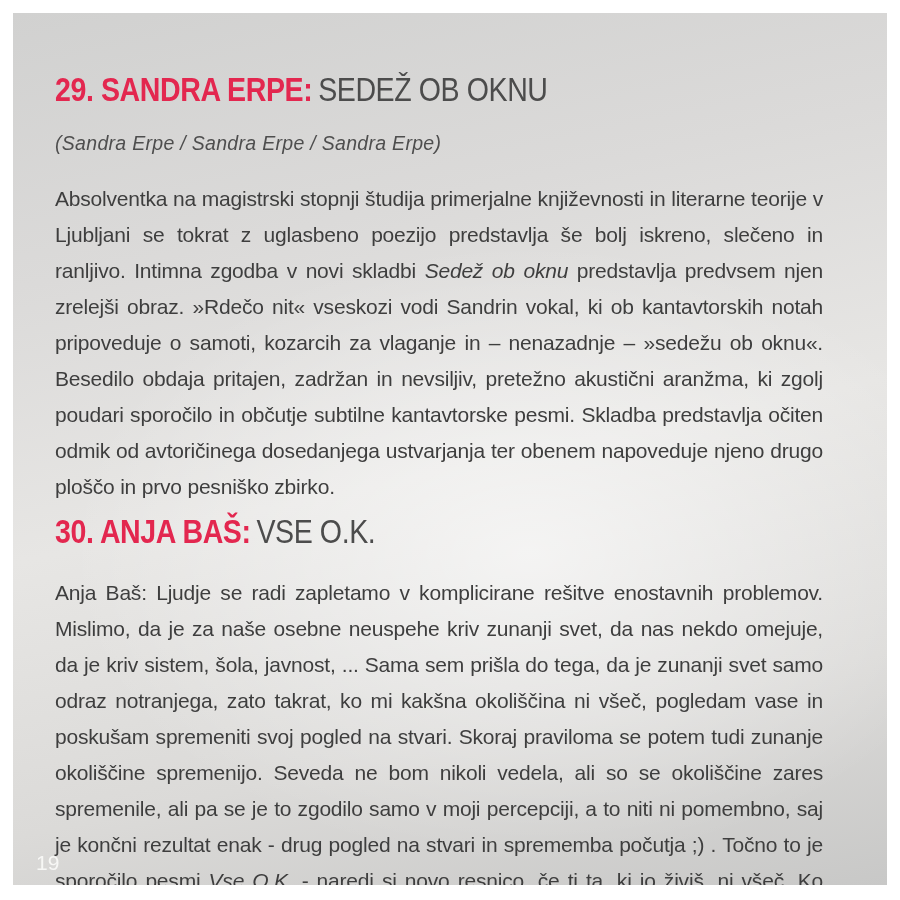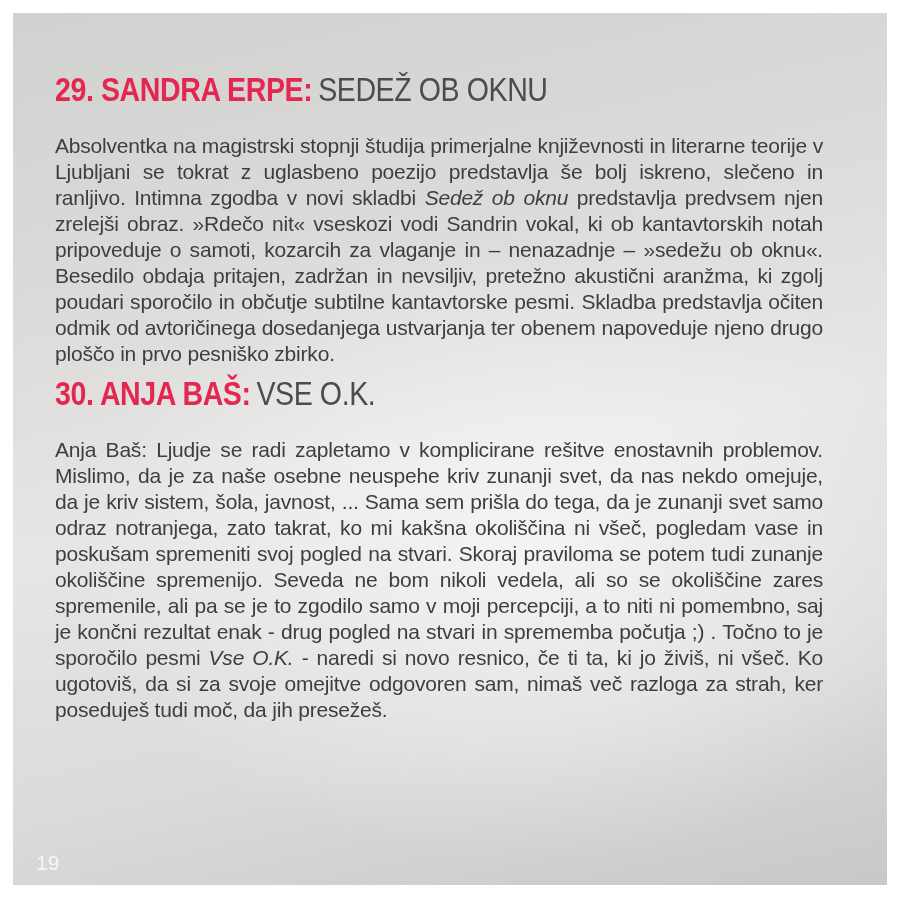--- a/index.html
+++ b/index.html
@@ -53,21 +53,21 @@
     margin: 24px 0 0 0;
     font-style: italic;
     font-size: 19.5px;
     line-height: 24px;
     color: #4e4e4e;
     letter-spacing: 0.3px;
   }
   .body-text {
     margin: 26px 0 0 0;
     font-size: 21px;
-    line-height: 26px;
+    line-height: 36px;
     color: #3e3e3e;
     text-align: justify;
     letter-spacing: -0.2px;
   }
   .body-text em {
     font-style: italic;
   }
   section.entry + section.entry {
     margin-top: 8px;
   }
@@ -83,20 +83,21 @@
 <body>
 
 <div class="canvas">
   <div class="page">
     <div class="content">
 
       <section class="entry">
         <h2 class="heading">
           <span class="red-part">29. SANDRA ERPE:</span><span class="gray-part">SEDEŽ OB OKNU</span>
         </h2>
+        <p class="credits">(Sandra Erpe / Sandra Erpe / Sandra Erpe)</p>
         <p class="body-text"><span>Absolventka na magistrski stopnji študija primerjalne književnosti in literarne teorije v Ljubljani se tokrat z uglasbeno poezijo predstavlja še bolj iskreno, slečeno in ranljivo. Intimna zgodba v novi skladbi </span><em>Sedež ob oknu</em><span> predstavlja predvsem njen zrelejši obraz. »Rdečo nit« vseskozi vodi Sandrin vokal, ki ob kantavtorskih notah pripoveduje o samoti, kozarcih za vlaganje in – nenazadnje – »sedežu ob oknu«. Besedilo obdaja pritajen, zadržan in nevsiljiv, pretežno akustični aranžma, ki zgolj poudari sporočilo in občutje subtilne kantavtorske pesmi. Skladba predstavlja očiten odmik od avtoričinega dosedanjega ustvarjanja ter obenem napoveduje njeno drugo ploščo in prvo pesniško zbirko.</span></p>
       </section>
 
       <section class="entry">
         <h2 class="heading">
           <span class="red-part">30. ANJA BAŠ:</span><span class="gray-part">VSE O.K.</span>
         </h2>
         <p class="body-text"><span>Anja Baš: Ljudje se radi zapletamo v komplicirane rešitve enostavnih problemov. Mislimo, da je za naše osebne neuspehe kriv zunanji svet, da nas nekdo omejuje, da je kriv sistem, šola, javnost, ... Sama sem prišla do tega, da je zunanji svet samo odraz notranjega, zato takrat, ko mi kakšna okoliščina ni všeč, pogledam vase in poskušam spremeniti svoj pogled na stvari. Skoraj praviloma se potem tudi zunanje okoliščine spremenijo. Seveda ne bom nikoli vedela, ali so se okoliščine zares spremenile, ali pa se je to zgodilo samo v moji percepciji, a to niti ni pomembno, saj je končni rezultat enak - drug pogled na stvari in sprememba počutja ;) . Točno to je sporočilo pesmi </span><em>Vse O.K.</em><span> - naredi si novo resnico, če ti ta, ki jo živiš, ni všeč. Ko ugotoviš, da si za svoje omejitve odgovoren sam, nimaš več razloga za strah, ker poseduješ tudi moč, da jih presežeš.</span></p>
       </section>
 

